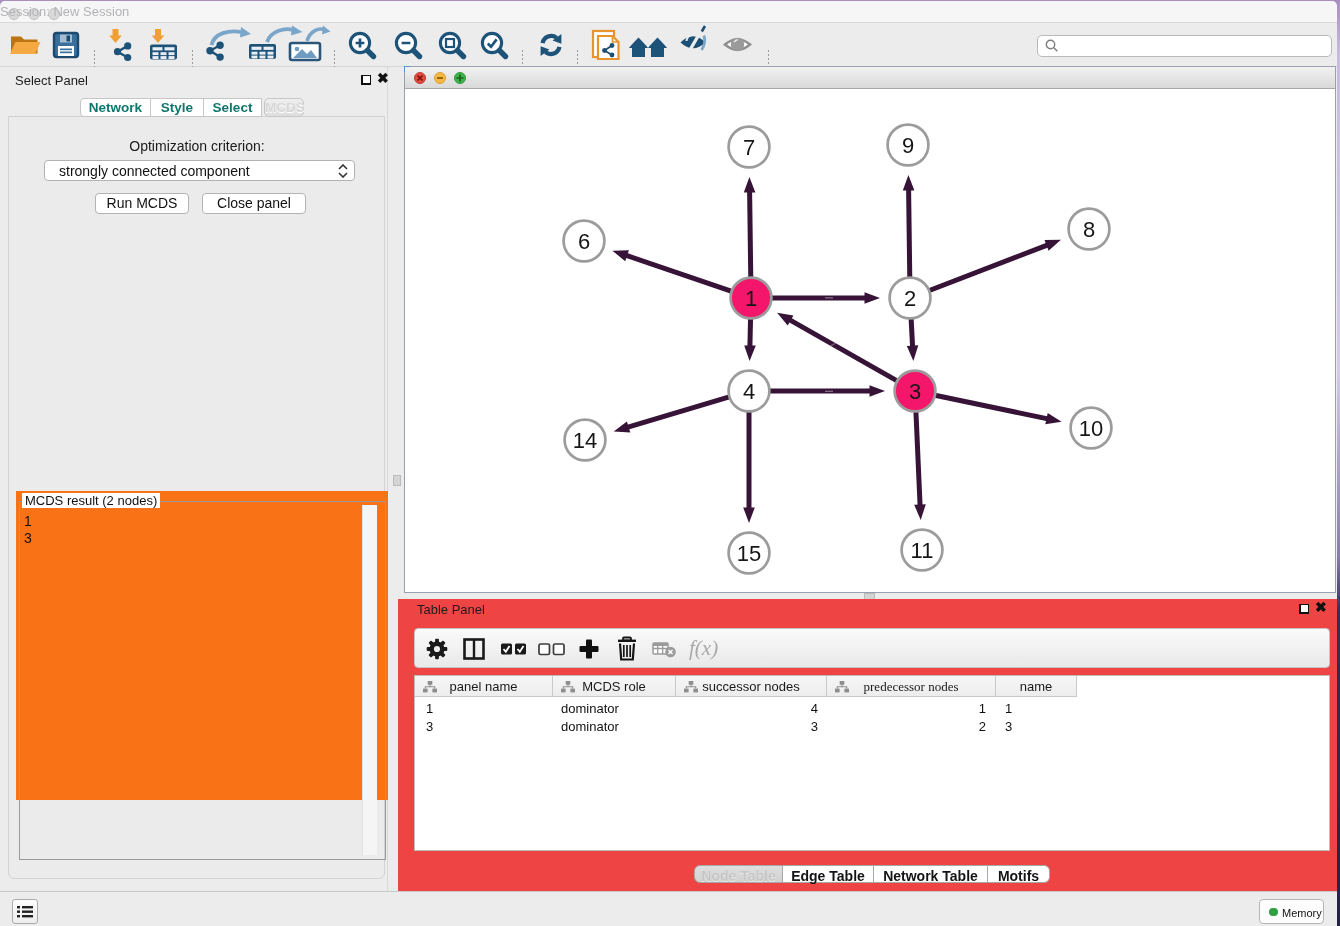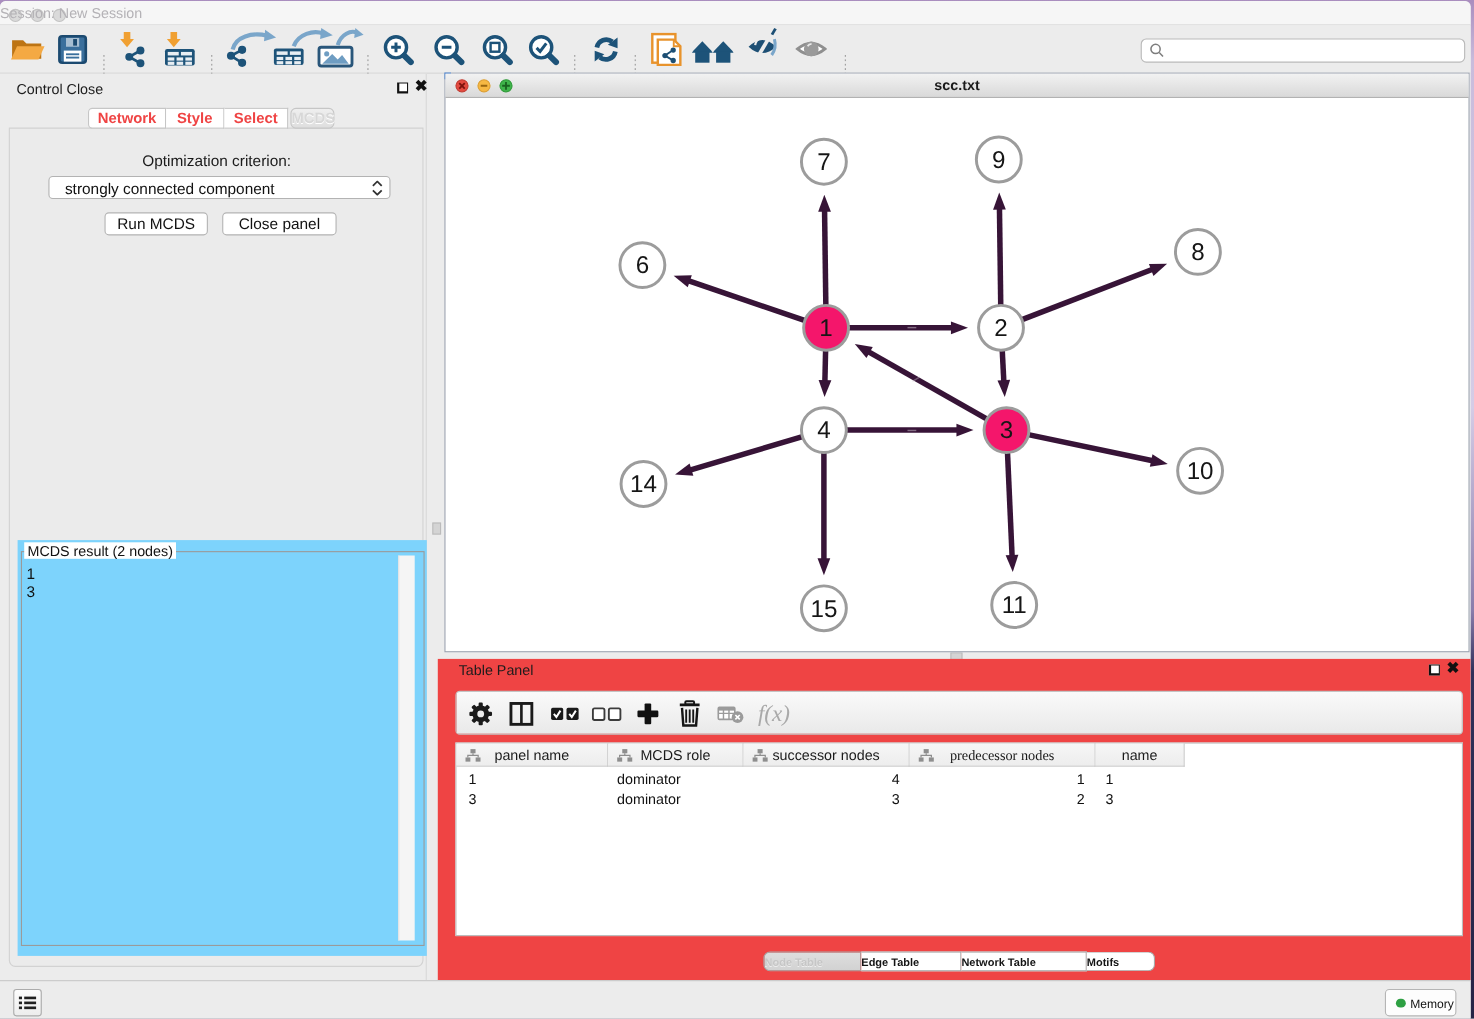--- a/index.html
+++ b/index.html
@@ -11,45 +11,45 @@
   #titlebar{left:0;top:0;width:1337px;height:21px;background:#f6f6f6;border-bottom:1px solid #d8d8d8;border-radius:5px 5px 0 0;}
   .tl{top:7px;width:12px;height:12px;border-radius:50%;background:#dadada;border:1px solid #c3c3c3;box-sizing:border-box;}
   #apptitle{left:0;top:3px;width:1337px;text-align:left;font-size:13px;color:#b4b2b6;}
   #toolbar{left:0;top:22px;width:1337px;height:43px;background:#ececec;border-bottom:1px solid #d6d6d6;}
   .sep{top:27px;width:1px;height:34px;background-image:linear-gradient(#9a9a9a 50%,rgba(0,0,0,0) 50%);background-size:1px 4px;}
   .panel-title{font-size:13px;color:#1c1c1c;}
   .floatbox{width:10px;height:10px;border:1.6px solid #111;border-left-width:2.6px;border-bottom-width:2.6px;box-sizing:border-box;background:#fff;}
   .closex{font-size:14px;font-weight:700;color:#111;}
   
   .seg{position:absolute;top:31px;height:19px;box-sizing:border-box;background:#fff;border:1px solid #c6c6c6;
-       font-size:13.5px;font-weight:700;color:#ef4444;text-align:center;line-height:18px;}
+       font-size:13.5px;font-weight:700;color:#0f766e;text-align:center;line-height:18px;}
   #tabpane{left:8px;top:49px;width:377px;height:763px;background:#ebebeb;border:1px solid #d2d2d2;border-radius:0 0 6px 6px;box-sizing:border-box;}
   #optlabel{left:0;top:71px;width:400px;text-align:center;font-size:14px;color:#1a1a1a;}
   #combo{left:44px;top:93px;width:311px;height:21px;background:#fff;border:1px solid #b3b3b3;border-radius:4px;box-sizing:border-box;}
   .btn{position:absolute;top:126px;height:21px;background:#fff;border:1px solid #b3b3b3;border-radius:4px;box-sizing:border-box;
        font-size:14px;color:#111;text-align:center;line-height:19px;}
-  #resultwrap{left:16px;top:424px;width:372px;height:378px;background:#7dd3fc;}
+  #resultwrap{left:16px;top:424px;width:372px;height:309px;background:#f97316;}
   #groupbox{left:3px;top:10px;width:365px;height:357px;border:1px solid #9a9a9a;}
   #grouplabel{left:6px;top:2px;background:#fff;padding:0 3px;font-size:13px;color:#111;}
   #resulttext{left:4px;top:14px;font-size:14px;color:#111;line-height:17px;}
   #vscroll{left:346px;top:14px;width:14px;height:350px;background:#f5f5f5;border-left:1px solid #e2e2e2;}
   
   #netwin{left:404px;top:65px;width:932px;height:527px;border:1px solid #99a0ad;background:#fff;box-sizing:border-box;}
   #nettitle{left:0;top:0;width:930px;height:21px;background:linear-gradient(#f2f2f2,#d9d9d9);border-bottom:1px solid #aaa;}
   .mac{top:4.5px;width:12px;height:12px;border-radius:50%;box-sizing:border-box;}.mac svg{position:absolute;left:1px;top:1px;display:block;}
   #netname{left:0;top:3px;width:930px;text-align:center;font-size:13px;font-weight:700;color:#1a1a1a;}
   
   #tablepanel{left:398px;top:598px;width:939px;height:292px;background:#ef4444;}
   #ttoolbar{left:16px;top:29px;width:916px;height:40px;background:linear-gradient(#fafafa,#e9e9e9);border:1px solid #c4c4c4;border-radius:4px;box-sizing:border-box;padding-left:16px;}
   #thead{left:16px;top:76px;width:916px;height:176px;background:#fff;border:1px solid #bcbcbc;box-sizing:border-box;}
   .hcell{position:absolute;top:0;height:21px;background:linear-gradient(#f6f6f6,#ededed);border-right:1px solid #c9c9c9;border-bottom:1px solid #c9c9c9;box-sizing:border-box;}
   .hlabel{position:absolute;top:3px;width:100%;text-align:center;font-size:13px;color:#1a1a1a;}
   .cellt{position:absolute;font-size:13px;color:#111;}
   .btab{position:absolute;top:0;height:18px;box-sizing:border-box;background:#fff;border:1px solid #a8a8a8;
-        font-size:10px;font-weight:700;color:#141414;line-height:20px;}
+        font-size:14px;font-weight:700;color:#141414;text-align:center;line-height:20px;}
   #statusbar{left:0;top:890px;width:1337px;height:36px;background:#ececec;border-top:1px solid #c9c9c9;}
   #membtn{position:absolute;left:1259px;top:7px;width:65px;height:25px;background:#fdfdfd;border:1px solid #b5b5b5;border-radius:4px;box-sizing:border-box;font-size:12px;color:#111;}
   #listbtn{position:absolute;left:12px;top:7px;width:26px;height:25px;background:linear-gradient(#fdfdfd,#ededed);border:1px solid #ababab;border-radius:3px;box-sizing:border-box;}
 </style>
 </head>
 <body>
 <div id="win">
   <div id="titlebar" class="abs">
     <div class="tl abs" style="left:8px"></div>
     <div class="tl abs" style="left:28px"></div>
@@ -177,21 +177,21 @@
       <div class="sep abs" style="left:768px"></div>
       <div class="abs" style="left:1037px;top:12px;width:293px;height:20px;background:#fff;border:1px solid #b9b9b9;border-radius:5px;">
         <svg width="14" height="14" style="position:absolute;left:7px;top:3px">
           <circle cx="5.5" cy="5.5" r="4.2" fill="none" stroke="#7d7d7d" stroke-width="1.4"></circle>
           <line x1="8.8" y1="8.8" x2="12.3" y2="12.3" stroke="#7d7d7d" stroke-width="1.4"></line>
         </svg>
       </div>
     </div>
 
   <div class="abs" style="left:0;top:66px;width:387px;height:824px;background:#ececec;border-right:1px solid #d8d8d8;">
-    <div class="panel-title abs" style="left:15px;top:6px;">Control Close</div>
+    <div class="panel-title abs" style="left:15px;top:6px;">Select Panel</div>
     <div class="floatbox abs" style="left:361px;top:8px;"></div>
     <div class="closex abs" style="left:377px;top:3px;">✖</div>
     <div id="tabpane" class="abs"></div>
     <div class="seg" style="left:80px;width:71px;border-radius:4px 0 0 4px;">Network</div>
     <div class="seg" style="left:151px;width:53px;border-left:none;">Style</div>
     <div class="seg" style="left:204px;width:58px;border-left:none;">Select</div>
     <div class="seg" style="left:264px;width:40px;border-radius:5px;background:linear-gradient(#efefef,#dedede);color:#d7d7d7;text-shadow:0 1px 0 #fff;">MCDS</div>
     <div id="optlabel" class="abs" style="left:-3px;">Optimization criterion:</div>
     <div id="combo" class="abs">
       <span class="abs" style="left:14px;top:2px;font-size:14px;color:#111;">strongly connected component</span>
@@ -226,21 +226,20 @@
       <div class="mac abs" style="left:29px;background:#f6b843;border:1px solid #dd9f33;">
           <svg width="8" height="8">
             <path d="M1,4 L7,4" stroke="#99660f" stroke-width="1.8"></path>
           </svg>
         </div>
       <div class="mac abs" style="left:49px;background:#3fb44a;border:1px solid #2f9a39;">
           <svg width="8" height="8">
             <path d="M4,0.5 L4,7.5 M0.5,4 L7.5,4" stroke="#1a6420" stroke-width="1.7"></path>
           </svg>
         </div>
-      <div id="netname" class="abs">scc.txt</div>
     </div>
   </div>
   <svg width="930" height="503" style="position:absolute;left:405px;top:87px">
       <line x1="345.8" y1="192.0" x2="344.6" y2="103.0" stroke="#371437" stroke-width="5"></line>
       <polygon points="344.4,89.0 350.4,104.4 338.8,104.6" fill="#371437"></polygon>
       <line x1="329.0" y1="204.2" x2="220.6" y2="167.2" stroke="#371437" stroke-width="5"></line>
       <polygon points="207.4,162.7 223.9,162.2 220.2,173.2" fill="#371437"></polygon>
       <line x1="364.0" y1="210.0" x2="461.0" y2="210.0" stroke="#371437" stroke-width="5"></line>
       <polygon points="475.0,210.0 459.5,215.8 459.5,204.2" fill="#371437"></polygon>
       <line x1="345.6" y1="228.0" x2="344.9" y2="259.0" stroke="#371437" stroke-width="5"></line>

